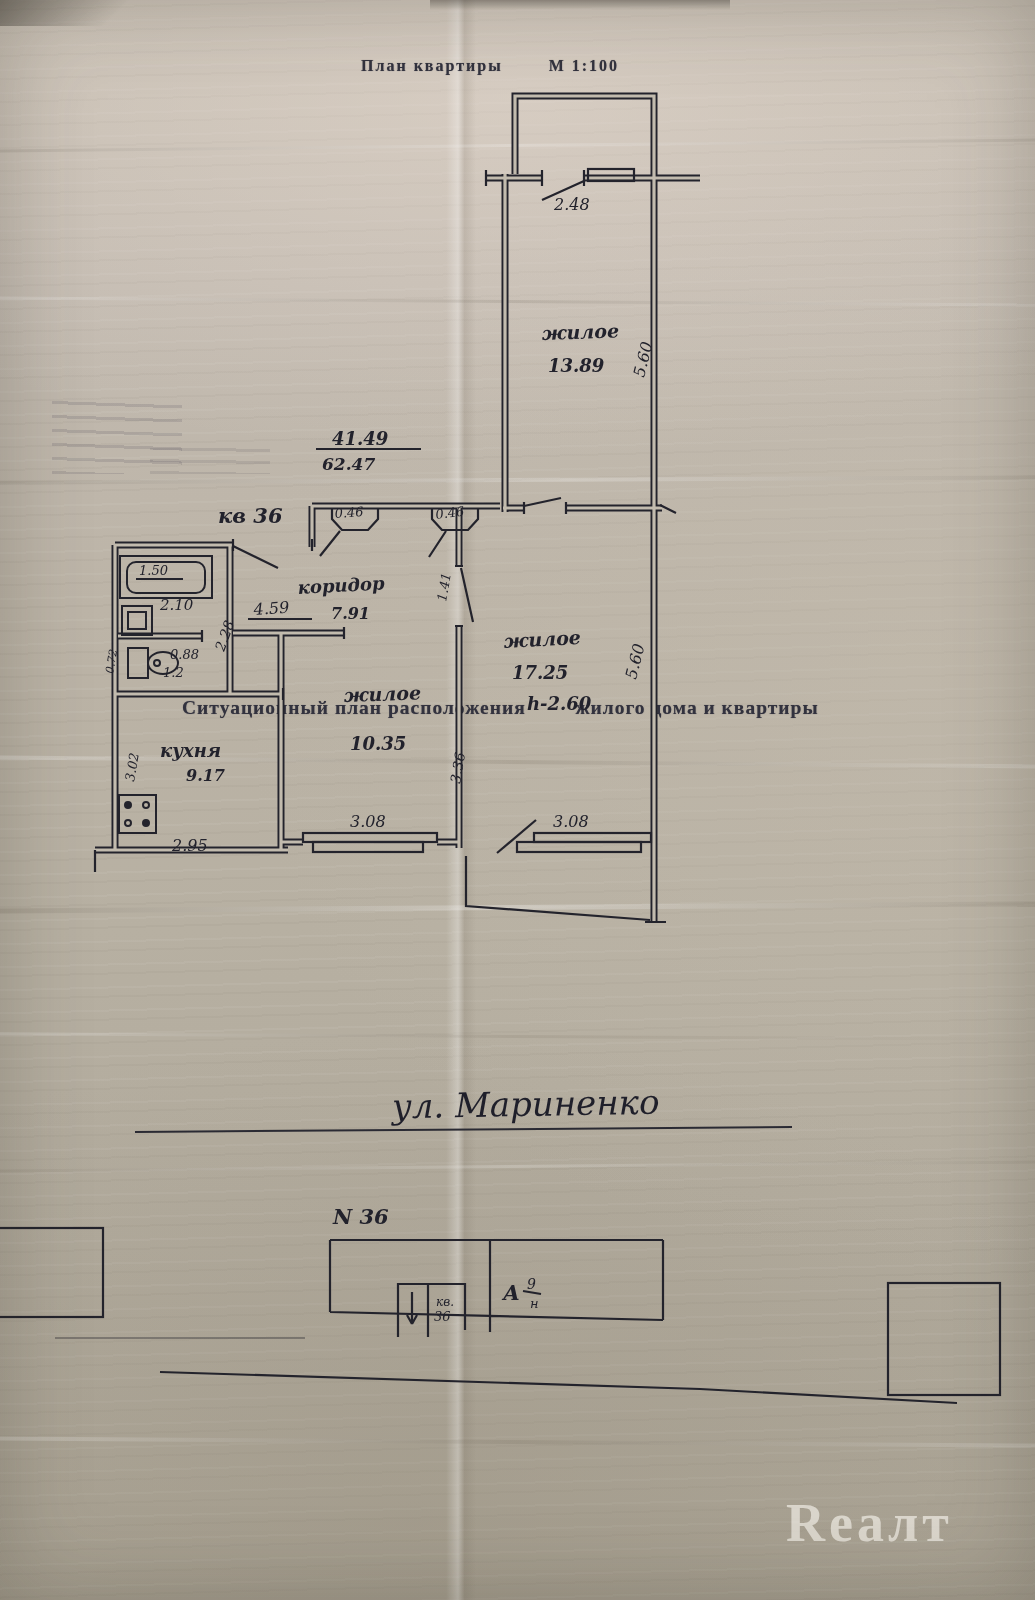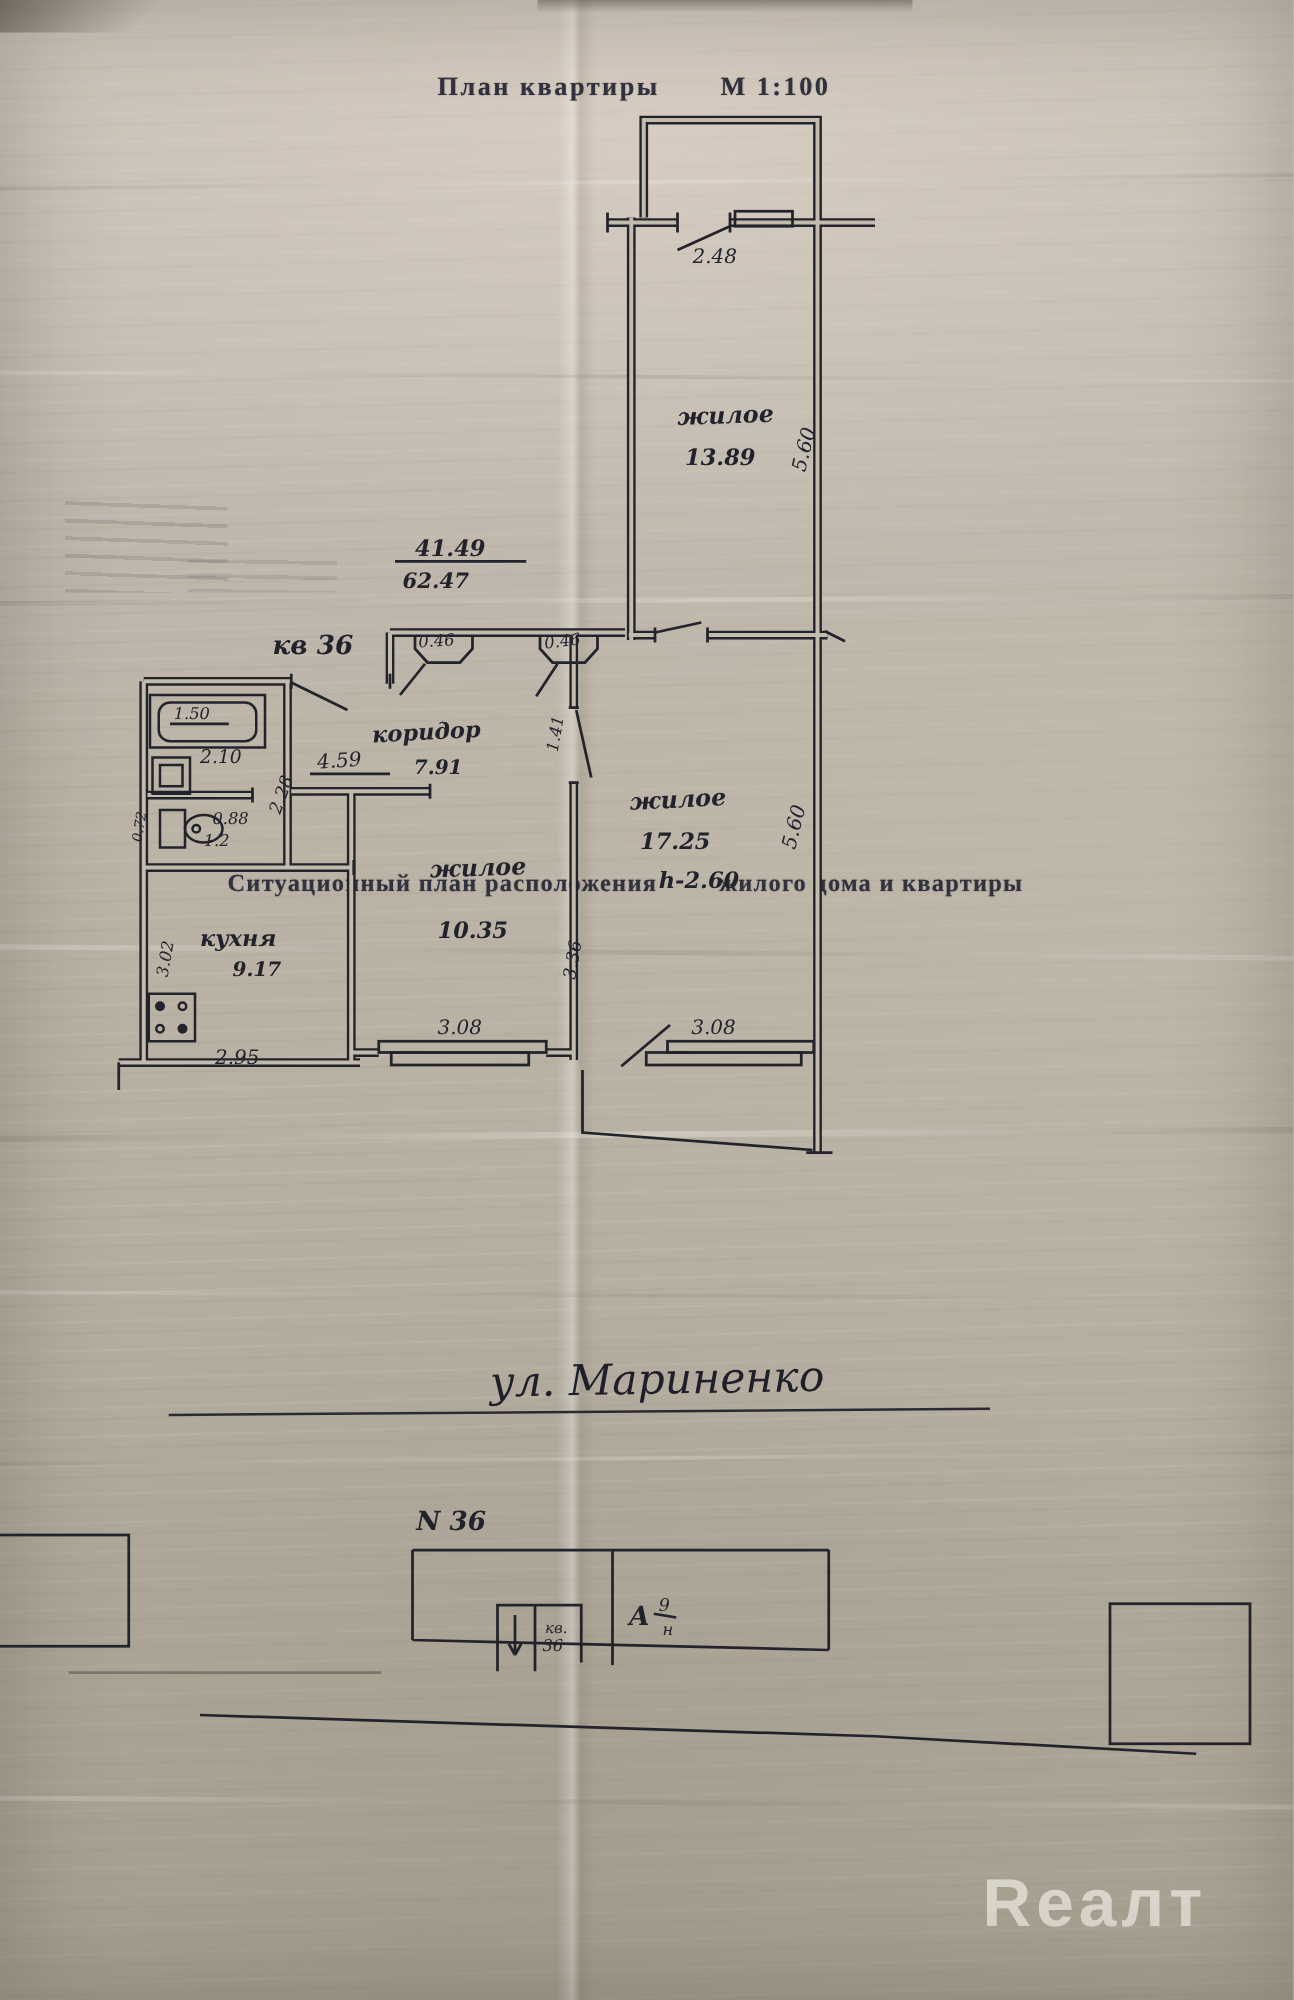--- a/index.html
+++ b/index.html
@@ -16,21 +16,21 @@
   }
   .page::after{content:"";position:absolute;inset:0;box-shadow:inset 0 0 90px rgba(55,50,40,.28);pointer-events:none;}
   .crease-v{position:absolute;top:0;height:1600px;pointer-events:none;}
   .crease-h{position:absolute;left:0;width:1035px;pointer-events:none;}
   .smudge{position:absolute;pointer-events:none;filter:blur(.6px);}
   .printed{position:absolute;color:#32323e;font-weight:bold;letter-spacing:2px;text-shadow:0 0 1px rgba(50,50,62,.55);white-space:nowrap;}
   .hwdiv{position:absolute;color:#1f1f2a;font-family:"DejaVu Serif",serif;font-style:italic;white-space:nowrap;}
   svg text{fill:#22222c;}
   .hw{font-family:"DejaVu Serif",serif;font-style:italic;}
   .hwb{font-family:"DejaVu Serif",serif;font-style:italic;font-weight:bold;}
-  .wm{position:absolute;font-family:Liberation Sans, sans-serif;font-weight:bold;
+  .wm{position:absolute;font-family:Liberation Serif, serif;font-weight:bold;
       color:rgba(250,247,240,.62);letter-spacing:4px;font-size:54px;}
 </style>
 </head>
 <body>
 
 <div class="page">
 
   <div class="crease-v" style="left:446px;width:30px;background:linear-gradient(90deg,transparent,rgba(255,255,255,.30) 40%,rgba(110,100,86,.16) 62%,transparent);"></div>
   <div class="crease-h" style="top:144px;height:3px;background:linear-gradient(90deg,rgba(90,82,70,.14),rgba(255,255,255,.22),rgba(90,82,70,.12));transform:rotate(-.6deg);"></div>
   <div class="crease-h" style="top:300px;height:3px;background:linear-gradient(90deg,rgba(255,255,255,.20),rgba(95,86,72,.15),rgba(255,255,255,.18));transform:rotate(.4deg);"></div>
@@ -38,21 +38,21 @@
   <div class="crease-h" style="top:760px;height:4px;background:linear-gradient(90deg,rgba(255,255,255,.26),rgba(100,90,75,.16),rgba(255,255,255,.2));transform:rotate(.5deg);"></div>
   <div class="crease-h" style="top:905px;height:5px;background:linear-gradient(90deg,rgba(100,90,75,.18),rgba(255,255,255,.28),rgba(100,90,75,.14));transform:rotate(-.4deg);"></div>
   <div class="crease-h" style="top:1035px;height:3px;background:linear-gradient(90deg,rgba(255,255,255,.2),rgba(100,90,75,.13),transparent);transform:rotate(.3deg);"></div>
   <div class="crease-h" style="top:1165px;height:3px;background:linear-gradient(90deg,rgba(100,90,75,.12),rgba(255,255,255,.2),rgba(100,90,75,.1));transform:rotate(-.5deg);"></div>
   <div class="crease-h" style="top:1440px;height:4px;background:linear-gradient(90deg,rgba(255,255,255,.22),rgba(100,90,75,.15),rgba(255,255,255,.18));transform:rotate(.4deg);"></div>
   <div class="smudge" style="left:52px;top:396px;width:130px;height:78px;background:repeating-linear-gradient(2deg,rgba(70,66,82,.16) 0 3px,transparent 3px 14px);"></div>
   <div class="smudge" style="left:150px;top:448px;width:120px;height:26px;background:repeating-linear-gradient(1deg,rgba(70,66,82,.13) 0 3px,transparent 3px 12px);"></div>
   <div class="smudge" style="left:0;top:0;width:160px;height:26px;background:linear-gradient(135deg,rgba(60,56,48,.55),transparent 70%);"></div>
   <div class="smudge" style="left:430px;top:0;width:300px;height:10px;background:linear-gradient(180deg,rgba(60,56,48,.4),transparent);"></div>
 
-  <div class="printed" style="left:350px;top:57px;font-size:21px;">
+  <div class="printed" style="left:361px;top:57px;font-size:16px;">
     <span>План квартиры</span>
     <span style="display:inline-block;width:34px;"></span>
     <span>М  1:100</span>
   </div>
   <div class="printed" style="left:182px;top:697px;font-size:19.5px;letter-spacing:1px;">
     <span>Ситуационный план расположения</span>
     <span style="display:inline-block;width:38px;"></span>
     <span>жилого дома и квартиры</span>
   </div>
 

